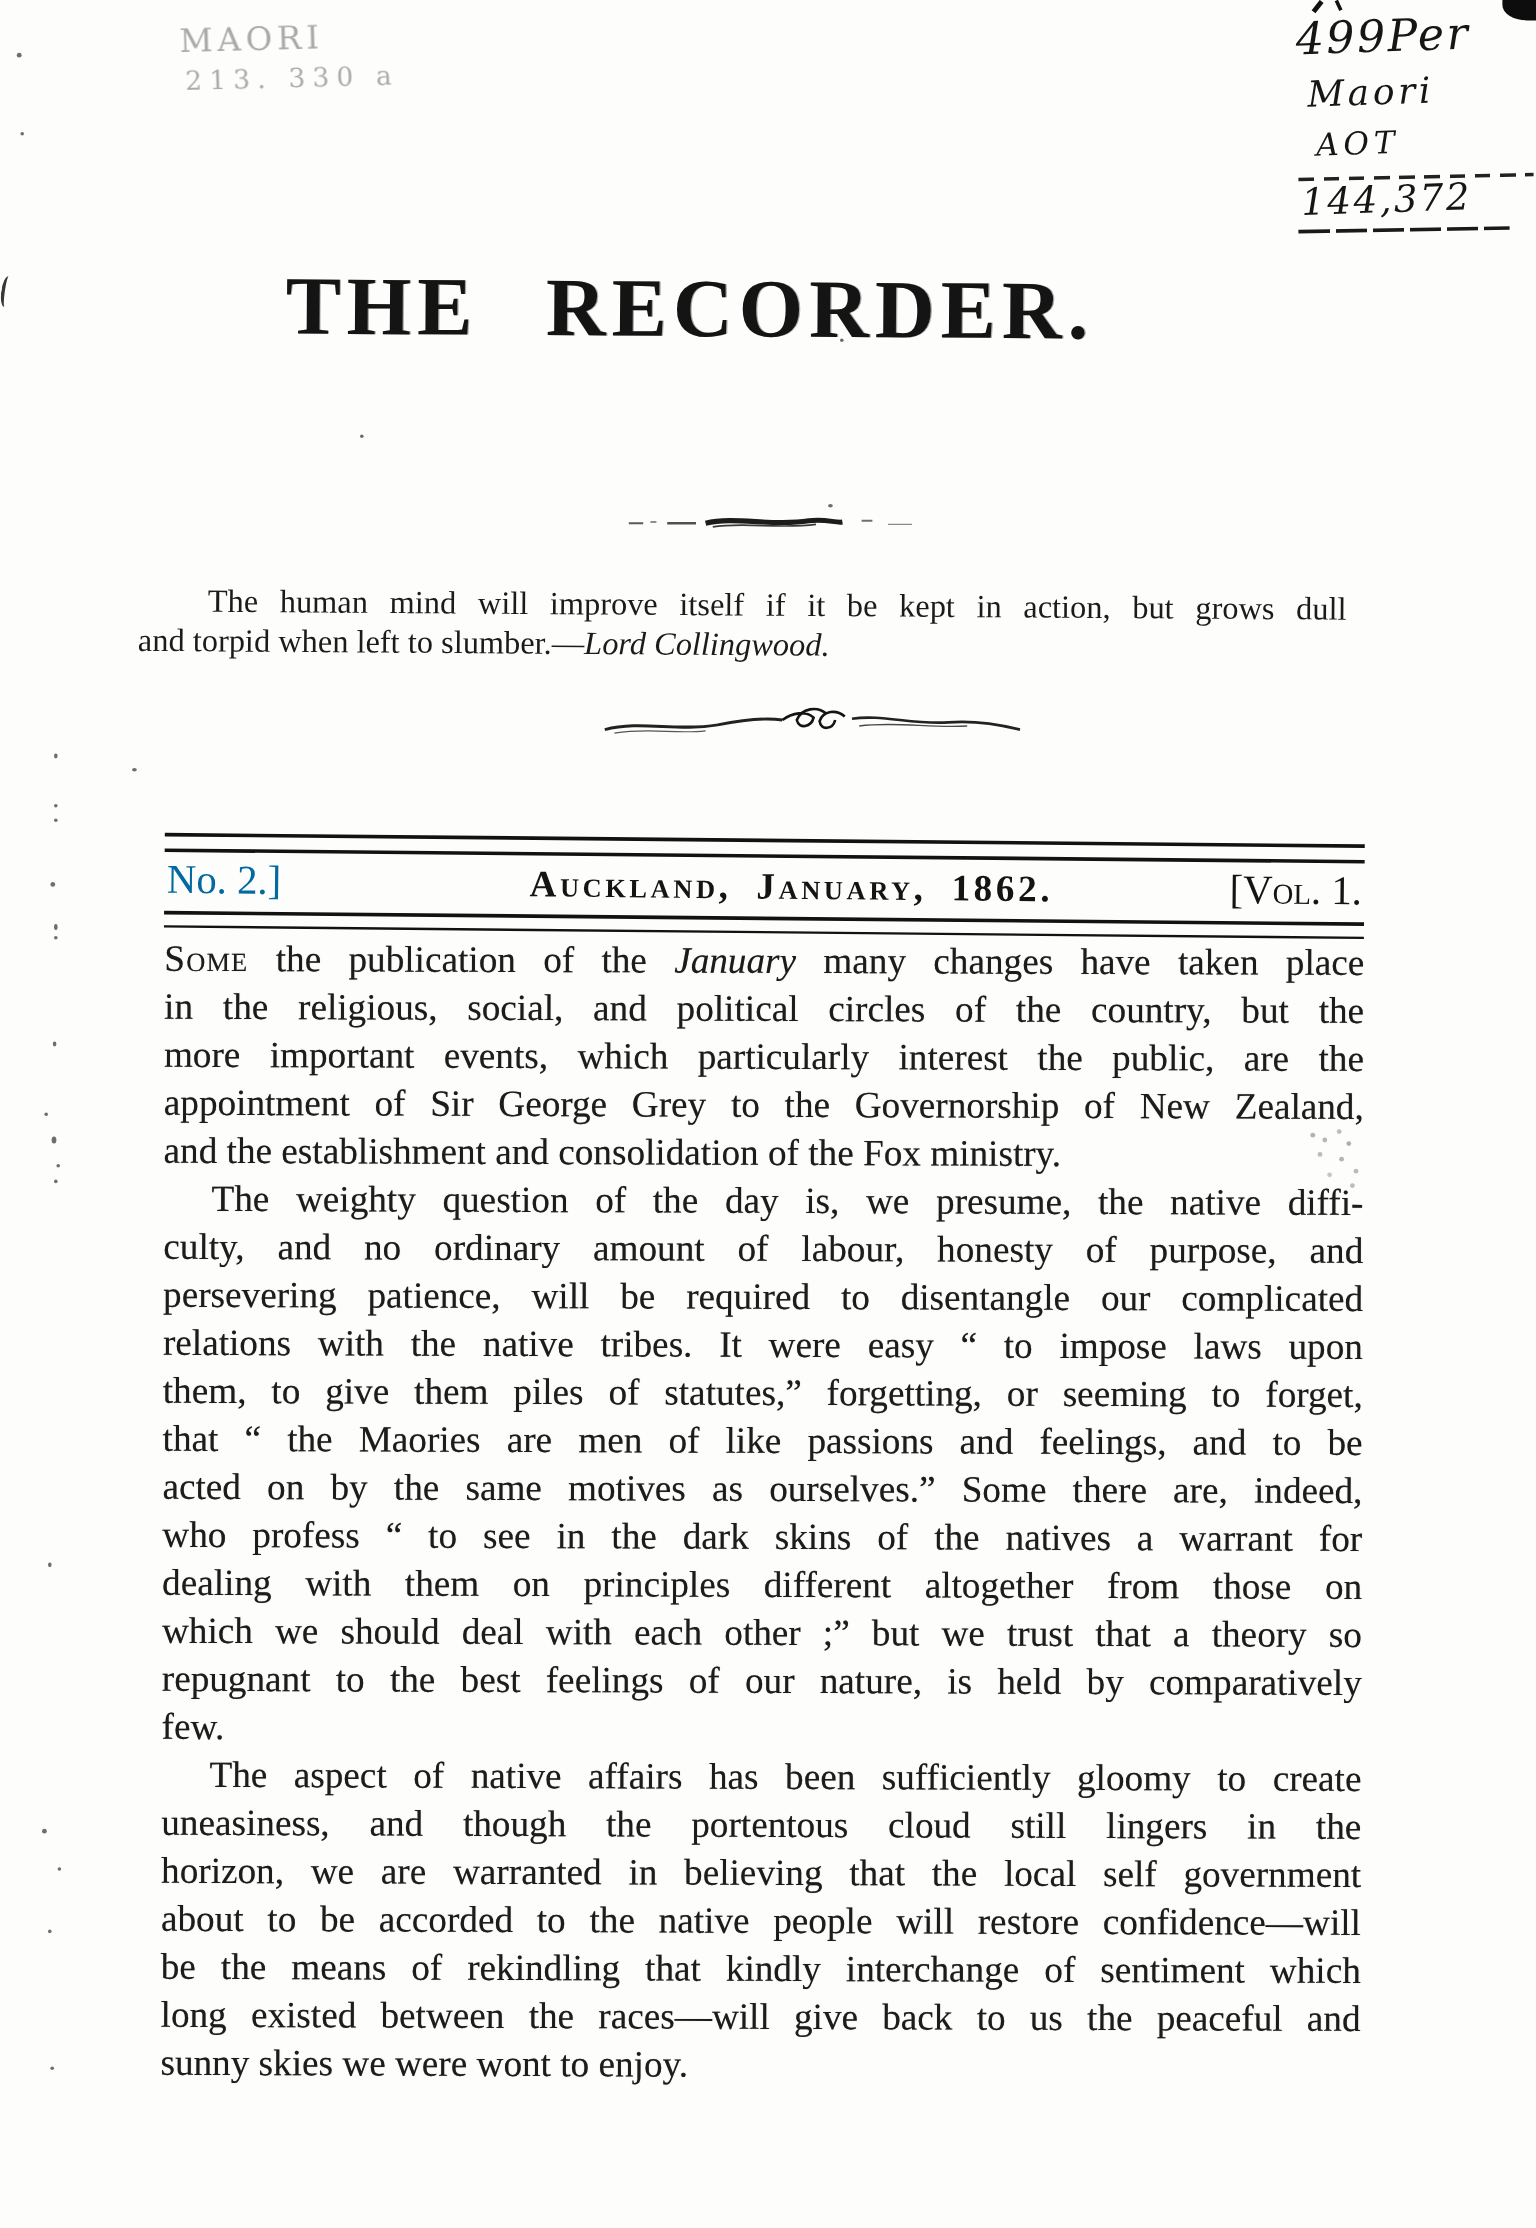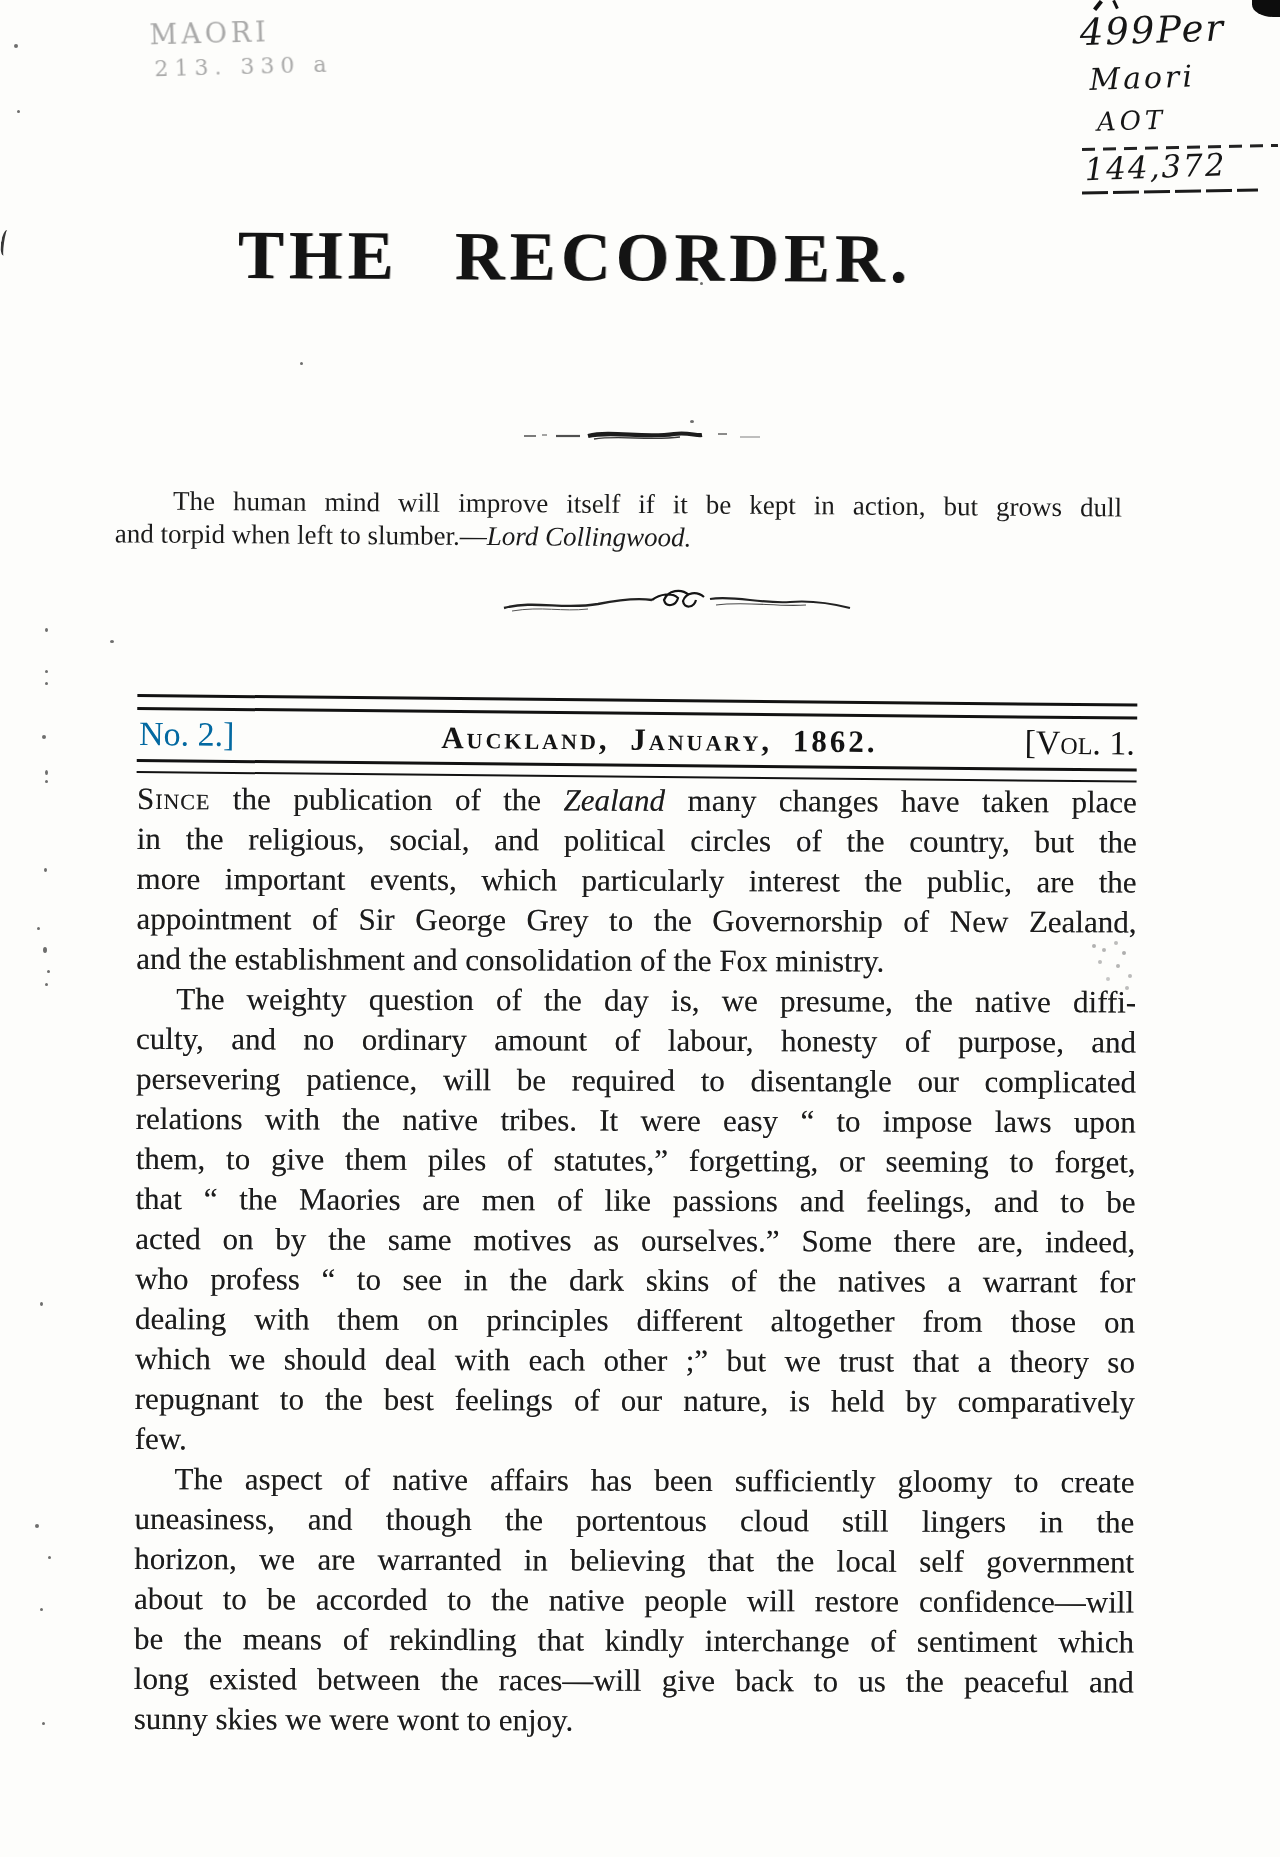--- a/index.html
+++ b/index.html
@@ -184,21 +184,21 @@
     <div class="masthead-row">
       <span class="issue-no">No. 2.]</span>
       <span class="dateline">Auckland, January, 1862.</span>
       <span class="volume">[Vol. 1.</span>
     </div>
     <div class="rule-double thin"></div>
   </div>
 
   <div class="article">
       <div class="para">
-        <div class="bline"><span class="sc">Since</span><span> the publication of the </span><span class="it">Zealand</span><span> many changes have taken place</span></div>
+        <div class="bline"><span class="sc">Some</span><span> the publication of the </span><span class="it">January</span><span> many changes have taken place</span></div>
         <div class="bline">in the religious, social, and political circles of the country, but the</div>
         <div class="bline">more important events, which particularly interest the public, are the</div>
         <div class="bline">appointment of Sir George Grey to the Governorship of New Zealand,</div>
         <div class="bline lastline">and the establishment and consolidation of the Fox ministry.</div>
       </div>
       <div class="para">
         <div class="bline indent">The weighty question of the day is, we presume, the native diffi-</div>
         <div class="bline">culty, and no ordinary amount of labour, honesty of purpose, and</div>
         <div class="bline">persevering patience, will be required to disentangle our complicated</div>
         <div class="bline">relations with the native tribes.  It were easy “ to impose laws upon</div>

